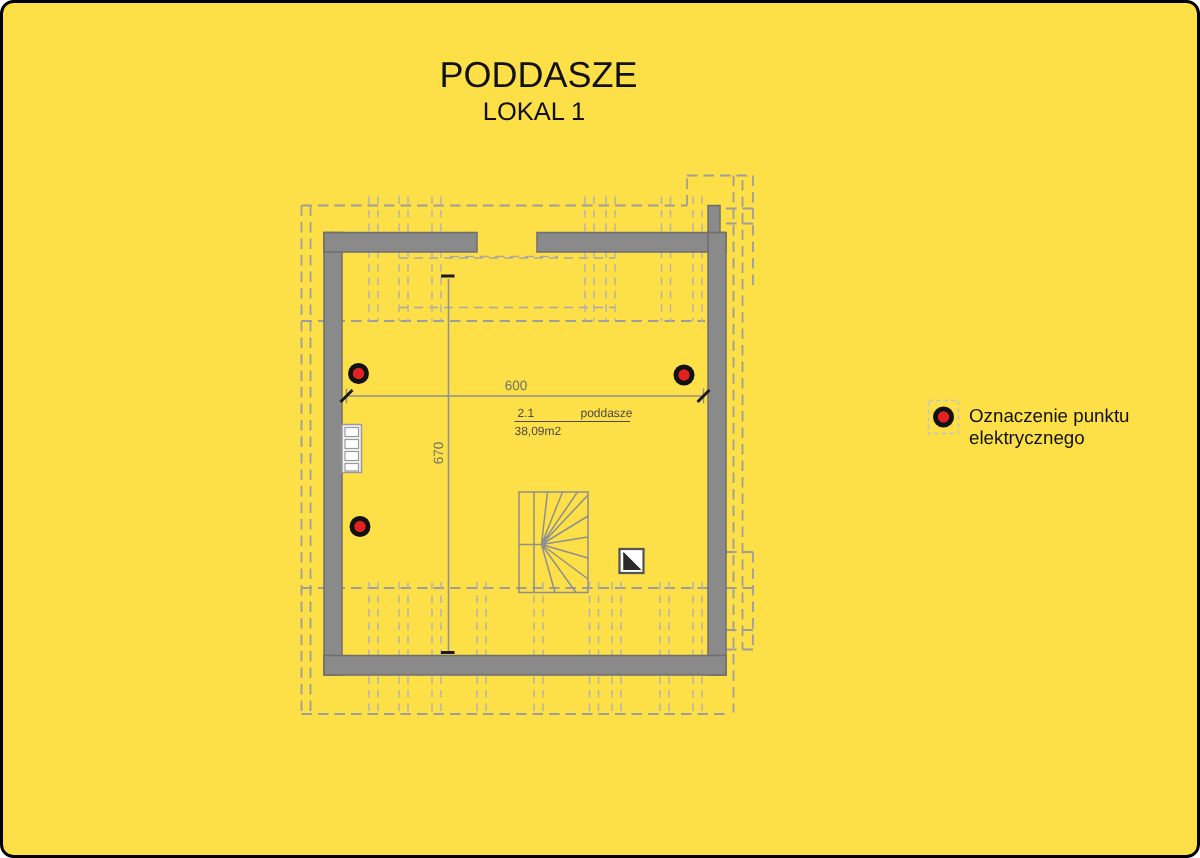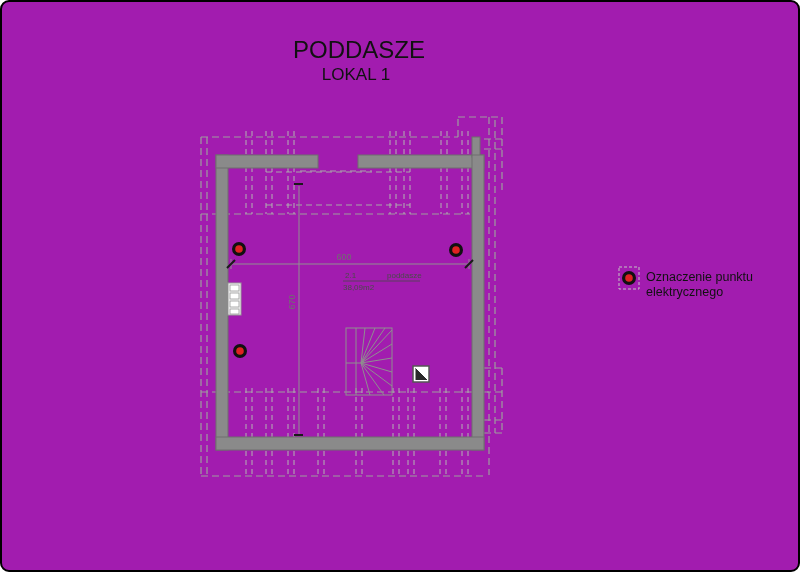--- a/index.html
+++ b/index.html
@@ -2,21 +2,21 @@
 <html style="--electrical-red: #e02222; --marker-ring: #111111; --wall: #8a8a8a; --wall-outline: #6e6e6e; --dash: #9e9e9e; --text-dark: #111111; --dim-text: #707070;"><head>
 <meta charset="utf-8">
 <style>
   html,body{margin:0;padding:0;background:#fff;}
   .frame{
     position:relative;
     width:796px;height:568px;
     border:2px solid #000;
     border-radius:9px;
     overflow:hidden;
-    background:#a21caf;
+    background:#fde047;
     font-family:"Liberation Sans", sans-serif;
   }
   svg text{font-family:"Liberation Sans", sans-serif;}
   .title-text{font-size:24px;fill:var(--text-dark,#111);}
   .subtitle-text{font-size:17px;fill:var(--text-dark,#111);}
   .legend-text{font-size:12.5px;fill:var(--text-dark,#111);}
   .room-text{font-size:8px;fill:#4a4a4a;}
   .dim-text{font-size:9px;fill:var(--dim-text,#707070);}
   .wall{fill:var(--wall,#8a8a8a);stroke:var(--wall-outline,#6e6e6e);stroke-width:1;}
   .roofdash{stroke:var(--dash,#9e9e9e);stroke-width:1.2;stroke-dasharray:7 4;fill:none;}

